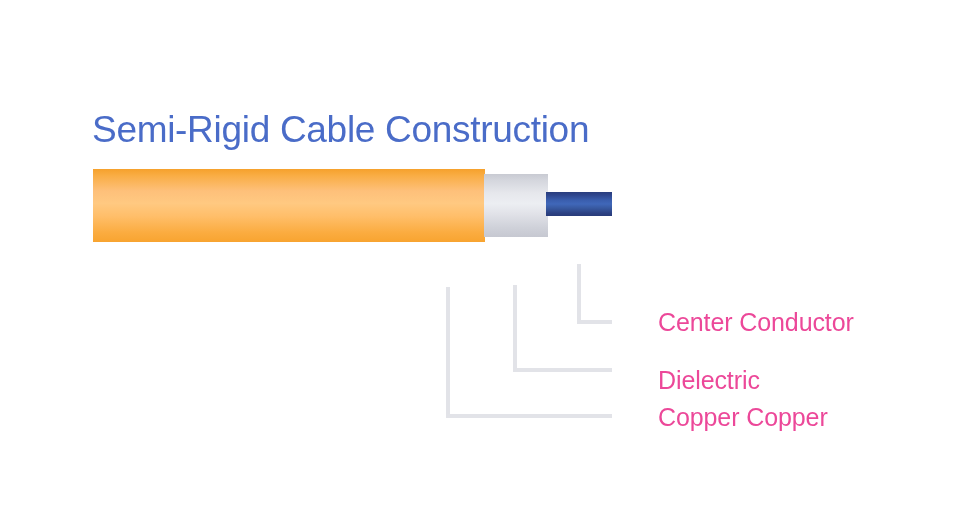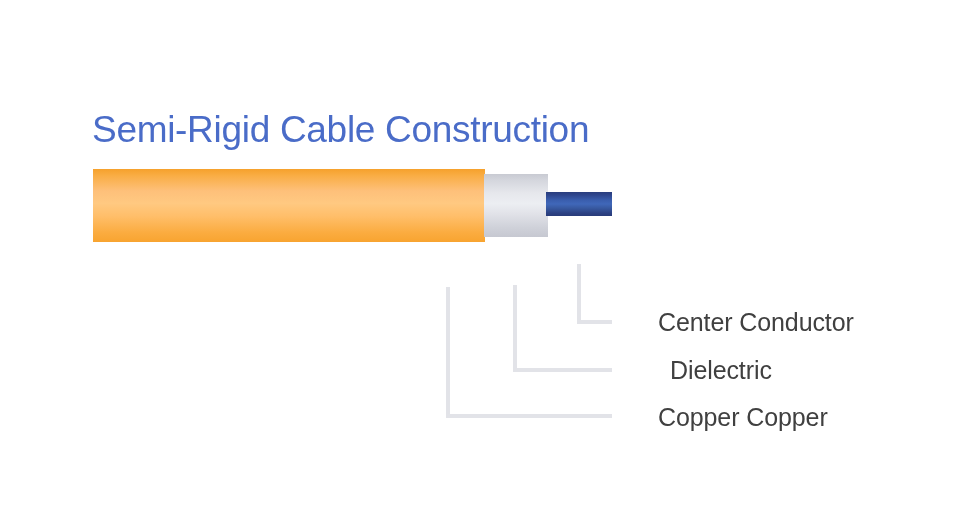--- a/index.html
+++ b/index.html
@@ -111,27 +111,27 @@
     height: 522px;
     pointer-events: none;
   }
 
   
   .callout-label {
     position: absolute;
     left: 658px;
     font-size: 25px;
     font-weight: 400;
-    color: #404040;
+    color: #ec4899;
     white-space: nowrap;
     line-height: 30px;
     letter-spacing: -0.1px;
   }
   #label-center-conductor { top: 307px; }
-  #label-dielectric       { top: 355px; margin-left: 12px; }
+  #label-dielectric       { top: 365px; }
   #label-copper-tubing    { top: 402px; }
 </style>
 </head>
 <body>
 
 <div id="stage">
 
   <div id="diagram-title">Semi-Rigid Cable Construction</div>
 
   <div id="cable-illustration">

